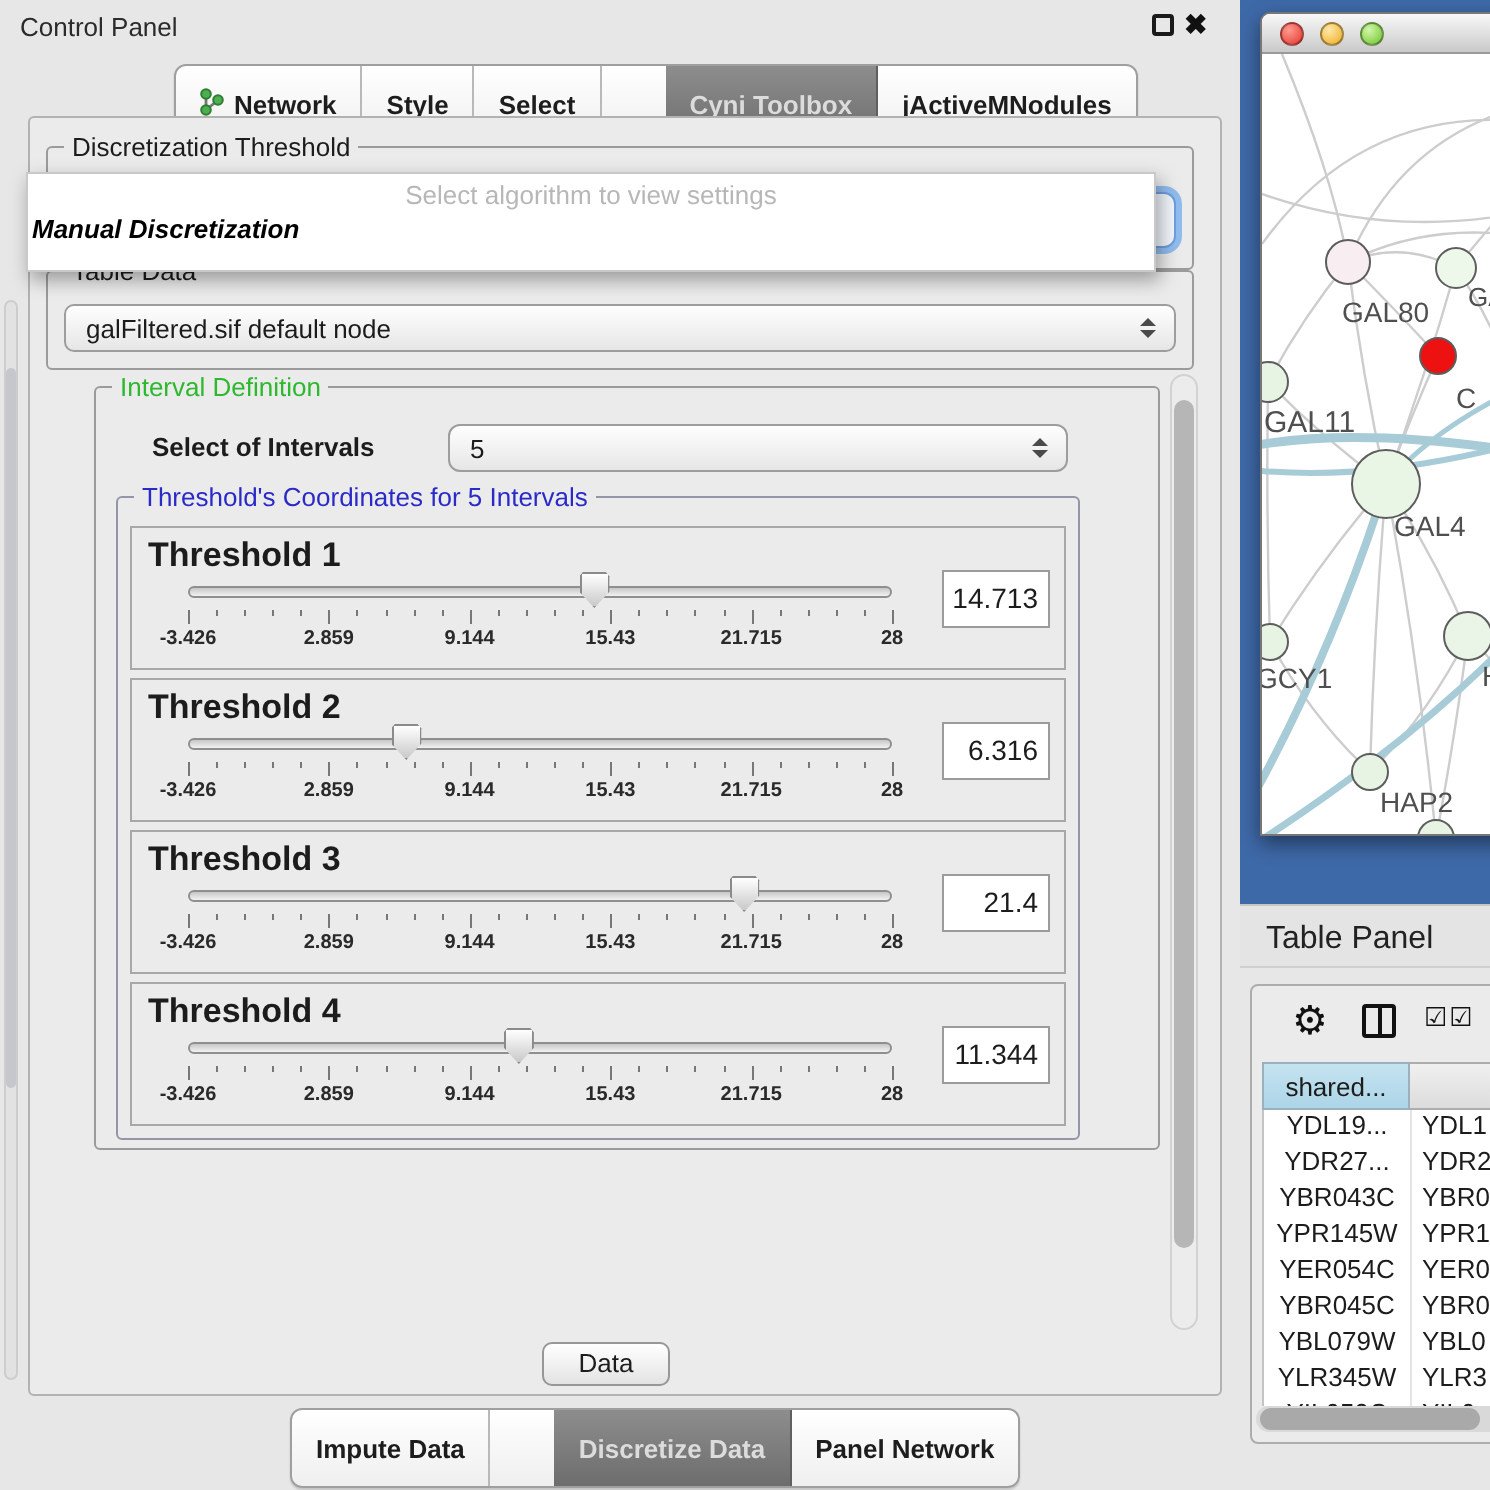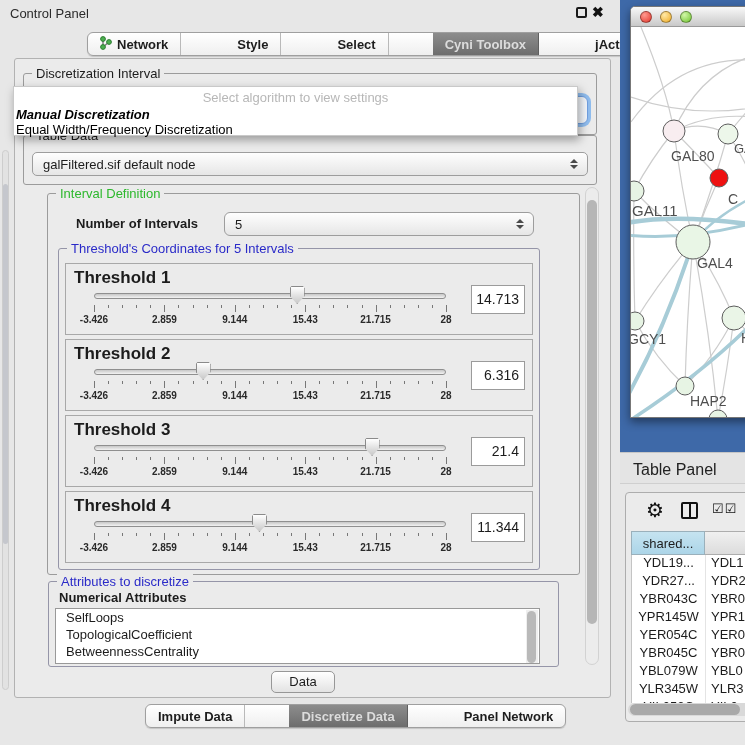--- a/index.html
+++ b/index.html
@@ -9,28 +9,28 @@
 
   
   #control-panel { position:absolute; left:0; top:0; width:620px; height:745px; }
   .cp-titlebar { position:absolute; left:0; top:0; width:620px; height:26px; }
   .cp-title { position:absolute; left:10px; top:6px; font-size:13px; color:#2b2b2b; }
   .float-ic { position:absolute; left:576px; top:7px; width:11px; height:11px;
               border:2px solid #1a1a1a; border-radius:2px; }
   .close-ic { position:absolute; left:592px; top:4px; font-size:14px; font-weight:bold; color:#111; }
 
   .seg { display:flex; border:1px solid #9f9f9f; border-radius:6px; overflow:hidden;
-         background:linear-gradient(#ffffff,#efefef); height:24px;
-         box-shadow:0 1px 1px rgba(0,0,0,.15);gap:44px; }
+         background:linear-gradient(#ffffff,#efefef); height:40px;
+         box-shadow:0 1px 1px rgba(0,0,0,.15); }
   .seg .item { padding:0 12px; display:flex; align-items:center; gap:5px;
                font-size:13px; font-weight:bold; color:#1d1d1d;
                border-right:1px solid #b9b9b9; white-space:nowrap; }
   .seg .item:last-child { border-right:none; }
   .seg .item.selected { background:linear-gradient(#8d8d8d,#6d6d6d);
-                        color:#dcdcdc; border-right-color:#5f5f5f; }
+                        color:#dcdcdc; border-right-color:#5f5f5f;margin-left:32px; }
   #top-tabs { position:absolute; left:87px; top:32px; }
   #bottom-tabs { position:absolute; left:145px; top:704px; }
 
   .content-box { position:absolute; left:14px; top:58px; width:597px; height:640px;
                  background:#ebebeb; border:1px solid #b2b2b2; border-radius:3px; }
 
   .group { position:absolute; border:1px solid #9b9b9b; border-radius:3px; }
   .group-title { position:absolute; top:-8px; left:8px; background:#ebebeb;
                  padding:0 4px; font-size:13px; color:#1c1c1c; white-space:nowrap; }
   .gt-green { color:#2db82d; } .gt-blue { color:#2a2ac8; }
@@ -189,49 +189,48 @@
         <span>Cyni Toolbox</span>
       </div>
     <div class="item">
         <span>jActiveMNodules</span>
       </div>
   </div>
 
   <div class="content-box">
 
     <div class="group" id="disc-group">
-      <span class="group-title">Discretization Interval</span>
+      <span class="group-title">Discretization Threshold</span>
       <div class="combo" id="disc-combo">
         <span class="stepper">
             <i class="up"></i>
             <i class="dn"></i>
           </span>
       </div>
     </div>
 
     <div id="algo-popup">
       <div class="popup-prompt">Select algorithm to view settings</div>
       <div class="popup-opt first">Manual Discretization</div>
-      <div class="popup-opt">Equal Width/Frequency Discretization</div>
     </div>
 
     <div class="group" id="tabledata-group">
       <span class="group-title">Table Data</span>
       <div class="combo" id="tabledata-combo">
         <span>galFiltered.sif default node</span>
         <span class="stepper">
             <i class="up"></i>
             <i class="dn"></i>
           </span>
       </div>
     </div>
 
     <div class="group" id="interval-group">
       <span class="group-title gt-green">Interval Definition</span>
-      <span id="noi-label">Number of Intervals</span>
+      <span id="noi-label">Select of Intervals</span>
       <div class="combo" id="noi-combo">
         <span>5</span>
         <span class="stepper">
             <i class="up"></i>
             <i class="dn"></i>
           </span>
       </div>
       <div id="thr-group">
         <span class="group-title gt-blue">Threshold's Coordinates for 5 Intervals</span>
         <div id="thr-panels">
@@ -400,33 +399,20 @@
                 <span style="left: 60%;">15.43</span>
                 <span style="left: 80%;">21.715</span>
                 <span style="left: 100%;">28</span>
               </div>
               <div class="thr-value">11.344</div>
             </div>
           </div>
       </div>
     </div>
 
-    <div class="group" id="attr-group">
-      <span class="group-title gt-blue">Attributes to discretize</span>
-      <span id="attr-subtitle">Numerical Attributes</span>
-      <div id="attr-list">
-
-      <div class="row">SelfLoops</div>
-          <div class="row">TopologicalCoefficient</div>
-          <div class="row">BetweennessCentrality</div>
-          <div id="attr-scroll">
-            <div class="thumb"></div>
-          </div>
-        </div>
-    </div>
 
     <div id="apply-btn">Data</div>
 
     <div id="scrollbar-right">
         <div class="thumb"></div>
       </div>
   </div>
 
   <div id="scrollbar-left">
       <div class="thumb"></div>

